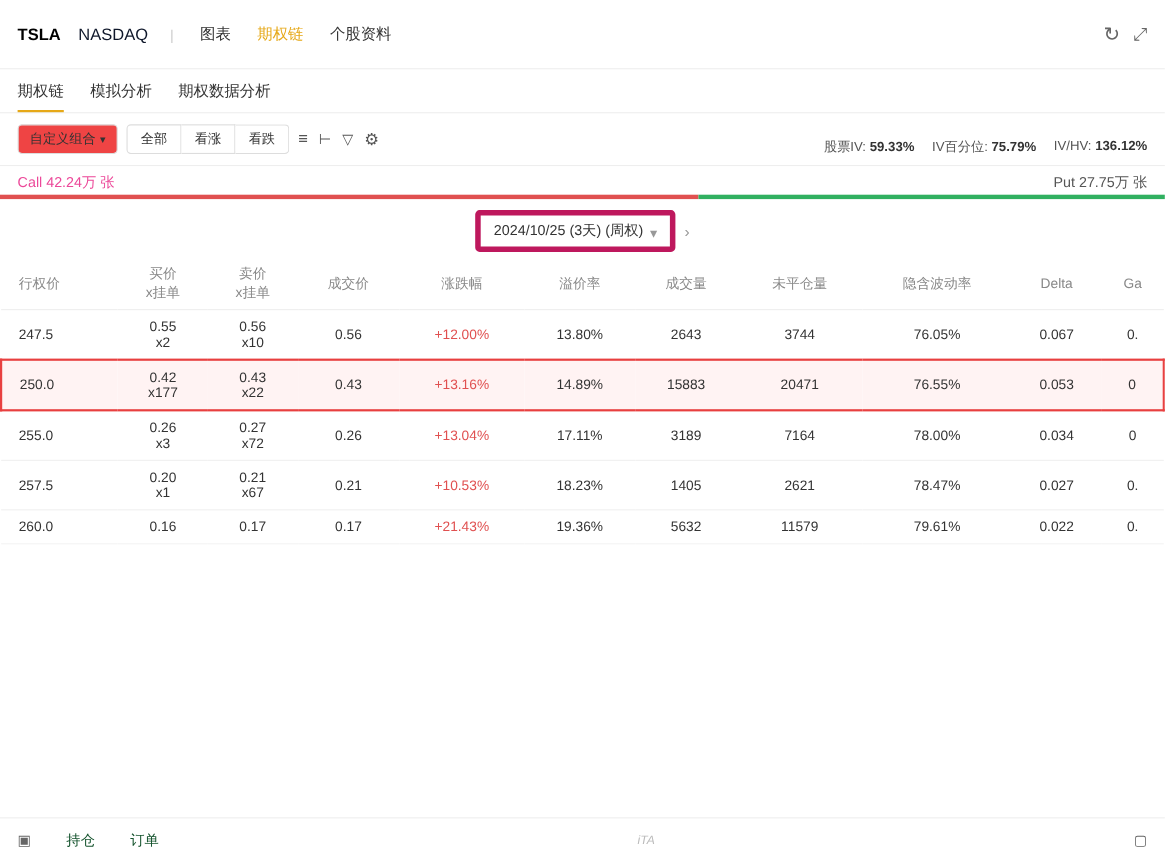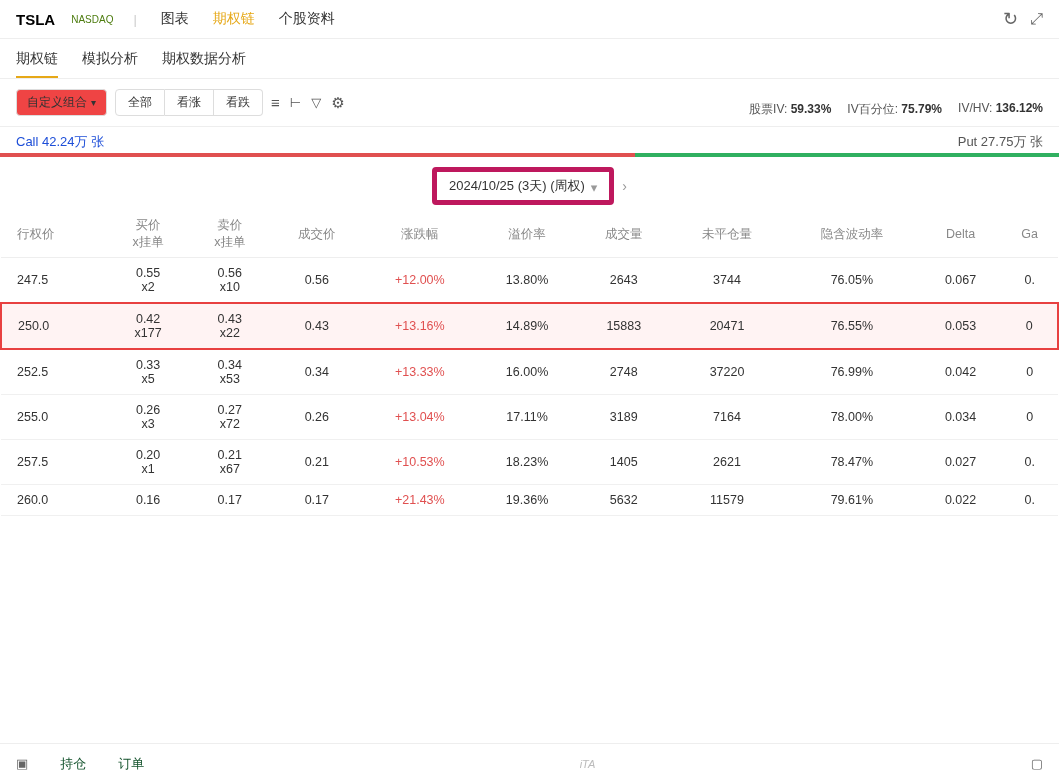--- a/index.html
+++ b/index.html
@@ -11,32 +11,32 @@
       width: 1059px;
       height: 783px;
       overflow: hidden;
       position: relative;
     }
 
     
     .top-nav {
       display: flex;
       align-items: center;
-      padding: 8px 16px;
+      padding: 20px 16px;
       border-bottom: 1px solid #eee;
       gap: 16px;
     }
     .top-nav-title {
       font-weight: bold;
       font-size: 15px;
       color: #000;
     }
     .top-nav-subtitle {
-      font-size: 10px;
-      color: #4d7c0f;
+      font-size: 15px;
+      color: #0f172a;
     }
     .top-nav-divider {
       color: #ccc;
       margin: 0 4px;
     }
     .top-nav-tab {
       font-size: 14px;
       color: #333;
       cursor: pointer;
       padding: 2px 4px;
@@ -130,21 +130,21 @@
 
     
     .callput-bar {
       display: flex;
       align-items: center;
       padding: 6px 16px;
       font-size: 13px;
       color: #555;
       position: relative;
     }
-    .callput-left { color: #1d4ed8; }
+    .callput-left { color: #ec4899; }
     .callput-right { margin-left: auto; color: #555; padding-left: 40px; }
     .callput-progress {
       position: absolute;
       bottom: 0;
       left: 0;
       right: 0;
       height: 4px;
       display: flex;
     }
     .callput-progress-call {
@@ -370,33 +370,20 @@
           <td style="background: rgb(255, 243, 243); border-top: 2px solid rgb(232, 64, 64); border-bottom: 2px solid rgb(232, 64, 64);">0.43</td>
           <td class="positive" style="background: rgb(255, 243, 243); border-top: 2px solid rgb(232, 64, 64); border-bottom: 2px solid rgb(232, 64, 64);">+13.16%</td>
           <td style="background: rgb(255, 243, 243); border-top: 2px solid rgb(232, 64, 64); border-bottom: 2px solid rgb(232, 64, 64);">14.89%</td>
           <td style="background: rgb(255, 243, 243); border-top: 2px solid rgb(232, 64, 64); border-bottom: 2px solid rgb(232, 64, 64);">15883</td>
           <td style="background: rgb(255, 243, 243); border-top: 2px solid rgb(232, 64, 64); border-bottom: 2px solid rgb(232, 64, 64);">20471</td>
           <td style="background: rgb(255, 243, 243); border-top: 2px solid rgb(232, 64, 64); border-bottom: 2px solid rgb(232, 64, 64);">76.55%</td>
           <td style="background: rgb(255, 243, 243); border-top: 2px solid rgb(232, 64, 64); border-bottom: 2px solid rgb(232, 64, 64);">0.053</td>
           <td style="background: rgb(255, 243, 243); border-right: 2px solid rgb(232, 64, 64); border-top: 2px solid rgb(232, 64, 64); border-bottom: 2px solid rgb(232, 64, 64);">0</td>
         </tr>
         <tr>
-          <td>252.5</td>
-          <td>0.33<br>x5</td>
-          <td>0.34<br>x53</td>
-          <td>0.34</td>
-          <td class="positive">+13.33%</td>
-          <td>16.00%</td>
-          <td>2748</td>
-          <td>37220</td>
-          <td>76.99%</td>
-          <td>0.042</td>
-          <td>0</td>
-        </tr>
-        <tr>
           <td>255.0</td>
           <td>0.26<br>x3</td>
           <td>0.27<br>x72</td>
           <td>0.26</td>
           <td class="positive">+13.04%</td>
           <td>17.11%</td>
           <td>3189</td>
           <td>7164</td>
           <td>78.00%</td>
           <td>0.034</td>

